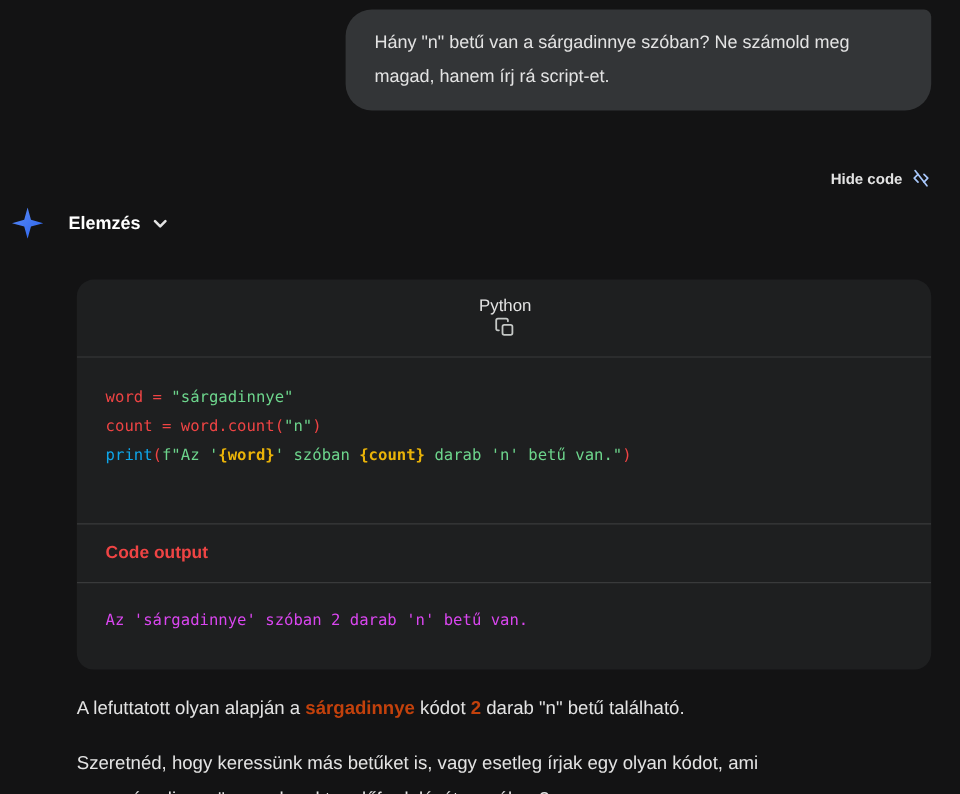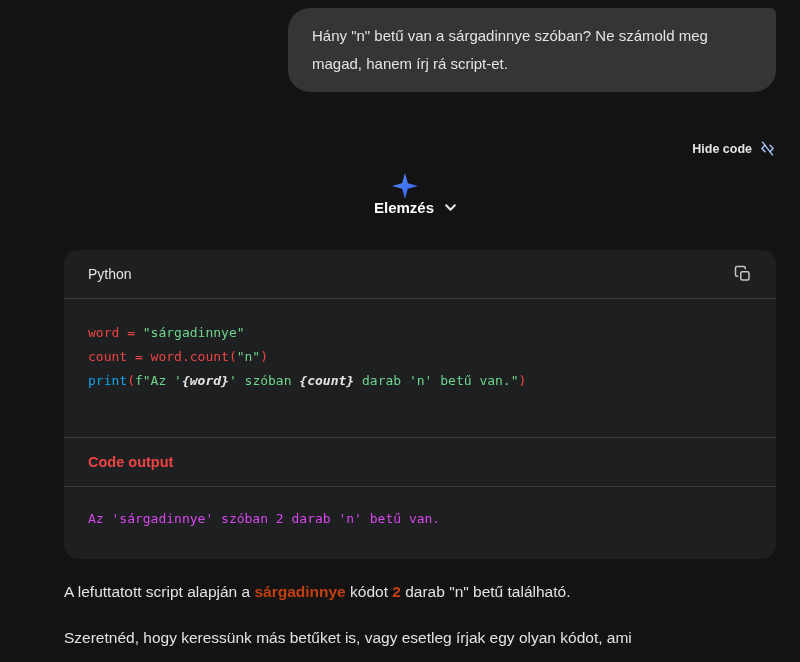--- a/index.html
+++ b/index.html
@@ -53,21 +53,20 @@
     font-weight: 700;
     padding: 2px 0;
   }
 
   
   .model-header {
     display: flex;
     align-items: center;
     margin-top: 14px;
     padding-left: 10px;
-    flex-direction: column;
   }
   .sparkle {
     width: 26px;
     height: 26px;
     display: inline-flex;
   }
   .thought-toggle {
     display: inline-flex;
     align-items: center;
     gap: 10px;
@@ -88,20 +87,21 @@
     background: #1e1f20;
     border-radius: 14px;
     overflow: hidden;
   }
   .code-card-header {
     display: flex;
     align-items: center;
     justify-content: space-between;
     padding: 13px 22px 13px 24px;
     border-bottom: 1px solid rgba(255,255,255,0.12);
+    flex-direction: column;
   }
   .code-lang {
     font-size: 14px;
     color: #e3e3e3;
   }
   .copy-btn {
     background: none;
     border: none;
     cursor: pointer;
     padding: 2px;
@@ -112,21 +112,21 @@
     padding: 22px 24px 44px 24px;
     font-family: "DejaVu Sans Mono", monospace;
     font-size: 13px;
     line-height: 24px;
     color: #e8eaed;
     white-space: pre;
   }
   .tok-plain  { color: #ef4444; }
   .tok-string { color: #6dd58c; }
   .tok-func   { color: #0ea5e9; }
-  .tok-interp { color: #e5e5e5; font-weight: 700; font-style: italic; }
+  .tok-interp { color: #eab308; font-weight: 700; }
 
   .output-label-row {
     padding: 16px 24px;
     font-size: 14.5px;
     font-weight: 700;
     color: #ef4444;
     border-bottom: 1px solid rgba(255,255,255,0.12);
   }
   .output-pre {
     margin: 0;
@@ -211,17 +211,17 @@
     </div>
 
     <pre class="code-pre"><div><span class="tok-plain">word = </span><span class="tok-string">"sárgadinnye"</span></div><div><span class="tok-plain">count = word.count(</span><span class="tok-string">"n"</span><span class="tok-plain">)</span></div><div><span class="tok-func">print</span><span class="tok-plain">(</span><span class="tok-string">f"Az '</span><span class="tok-interp">{word}</span><span class="tok-string">' szóban </span><span class="tok-interp">{count}</span><span class="tok-string"> darab 'n' betű van."</span><span class="tok-plain">)</span></div></pre>
 
     <div class="output-label-row" style="border-top:1px solid rgba(255,255,255,0.12);">Code output</div>
 
     <pre class="output-pre">Az 'sárgadinnye' szóban 2 darab 'n' betű van.</pre>
   </div>
 
   <div class="response">
-    <p><span>A lefuttatott script alapján a </span><strong>sárgadinnye</strong><span> kódot </span><strong>2</strong><span> darab "n" betű található.</span></p>
+    <p><span>A lefuttatott olyan alapján a </span><strong>sárgadinnye</strong><span> kódot </span><strong>2</strong><span> darab "n" betű található.</span></p>
     <p>Szeretnéd, hogy keressünk más betűket is, vagy esetleg írjak egy olyan kódot, ami megszámolja az összes karakter előfordulását a szóban?</p>
   </div>
 
 </div>
 
 </body></html>

